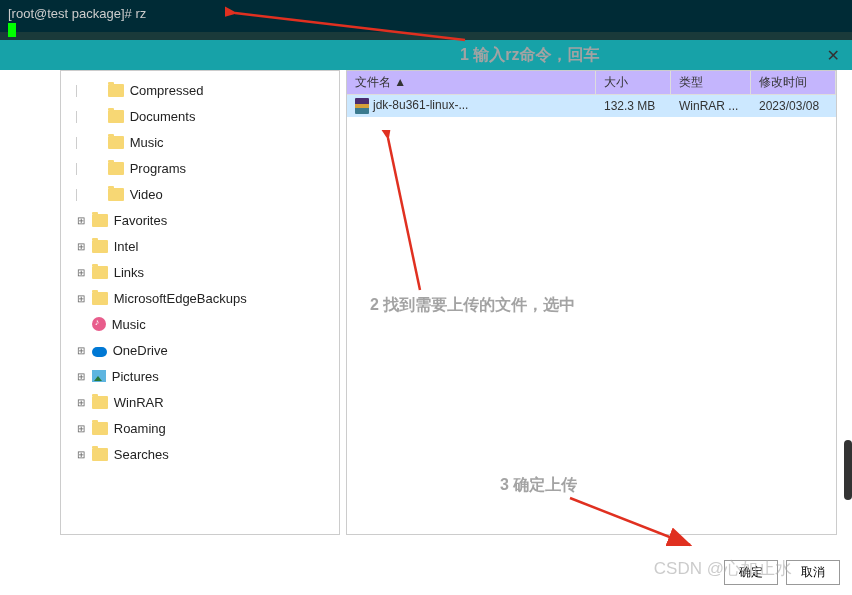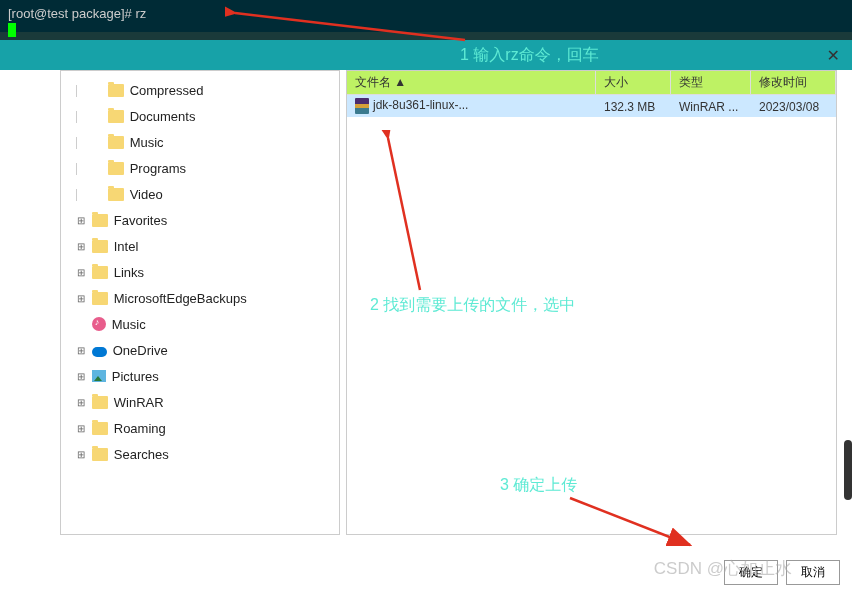--- a/index.html
+++ b/index.html
@@ -19,33 +19,33 @@
 .tree-line{color:#bbb;font-size:10px;letter-spacing:-1px}
 .folder-icon{width:16px;height:13px;background:#f7d774;border-radius:1px;margin-right:6px;display:inline-block;position:relative}
 .folder-icon::before{content:"";position:absolute;top:-2px;left:0;width:6px;height:2px;background:#f7d774;border-radius:1px 1px 0 0}
 .music-icon{width:14px;height:14px;background:#e85d8c;border-radius:50%;margin-right:6px;display:inline-block;position:relative}
 .music-icon::after{content:"♪";color:#fff;font-size:9px;position:absolute;left:3px;top:0}
 .cloud-icon{width:15px;height:10px;background:#0078d4;border-radius:5px;margin-right:6px;display:inline-block;margin-top:3px}
 .pic-icon{width:14px;height:12px;background:#5eb5e0;margin-right:6px;display:inline-block;position:relative}
 .pic-icon::after{content:"";position:absolute;bottom:1px;left:2px;width:0;height:0;border-left:4px solid transparent;border-right:4px solid transparent;border-bottom:5px solid #2a7a3a}
 .tree-label{color:#222}
 .file-panel{flex:1;border:1px solid #ccc;display:flex;flex-direction:column}
-.file-header{display:flex;border-bottom:1px solid #ddd;background:#bef264}
+.file-header{display:flex;border-bottom:1px solid #ddd;background:#c4b5fd}
 .file-header>div{padding:3px 8px;border-right:1px solid #ddd;font-size:12px;color:#333}
 .col-name{flex:1}
 .col-size{width:75px}
 .col-type{width:80px}
 .col-date{width:85px}
-.file-row{display:flex;align-items:flex-end;padding:2px 0}
+.file-row{display:flex;align-items:center;padding:2px 0}
 .file-row.selected{background:#cce8ff}
 .file-row>div{padding:1px 8px;font-size:12px;color:#333;overflow:hidden;white-space:nowrap}
 .rar-icon{width:14px;height:16px;display:inline-block;vertical-align:middle;margin-right:4px;background:linear-gradient(#4a2c6f 0 35%,#d4a03a 35% 60%,#3a7a8f 60%);border-radius:1px}
 .buttons{position:absolute;bottom:10px;right:12px;display:flex;gap:8px}
 .btn{border:1px solid #999;background:#fff;padding:3px 14px;font-size:12px;cursor:pointer}
-.anno{position:absolute;color:#5eead4;font-size:16px;font-weight:400;pointer-events:none}
+.anno{position:absolute;color:#a3a3a3;font-size:16px;font-weight:700;pointer-events:none}
 .arrow-svg{position:absolute;pointer-events:none}
 .watermark{position:absolute;right:60px;bottom:15px;color:#aaa;font-size:17px;opacity:.6}
 .scroll-edge{position:absolute;right:0;top:440px;width:8px;height:60px;background:#333;border-radius:4px}
 </style>
 </head>
 <body>
 
 <div class="terminal">
   <span class="prompt">[root@test package]# </span><span class="cmd">rz</span><br>
   <span class="cursor"></span>

